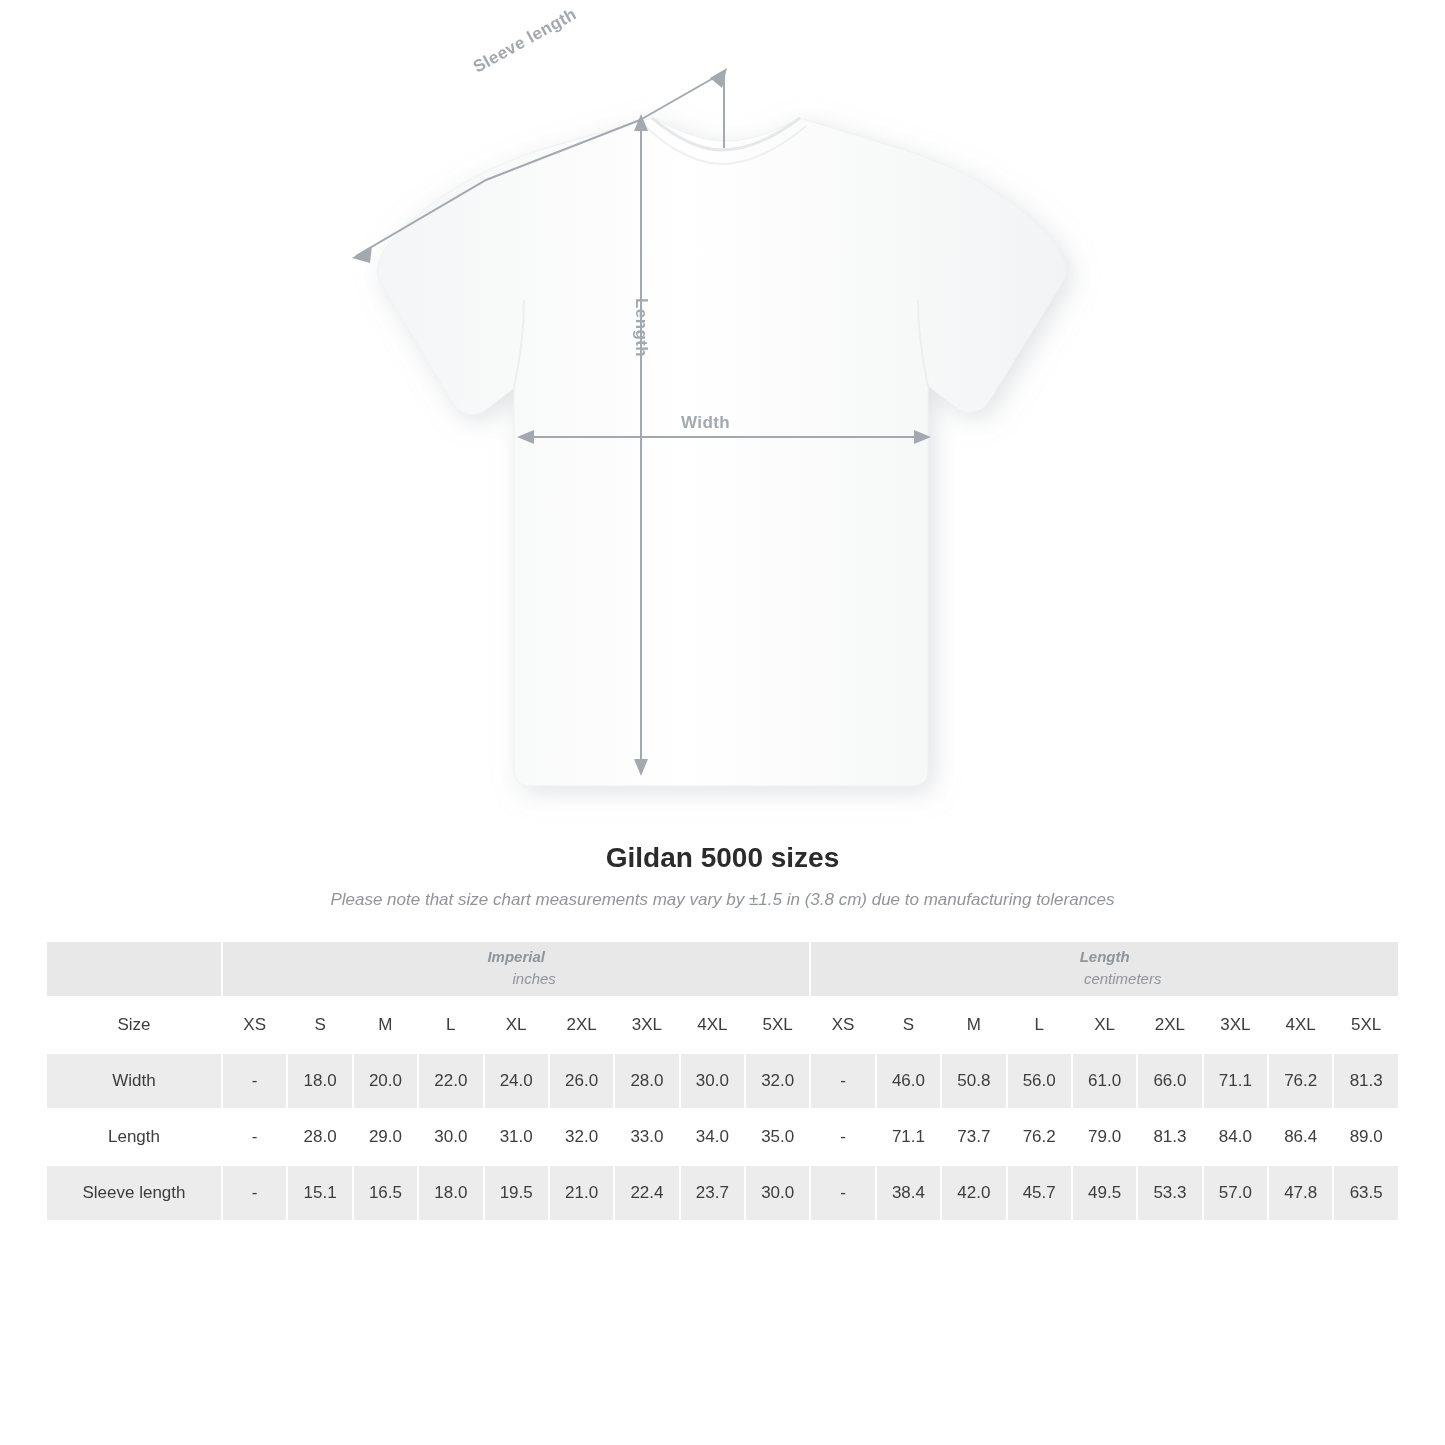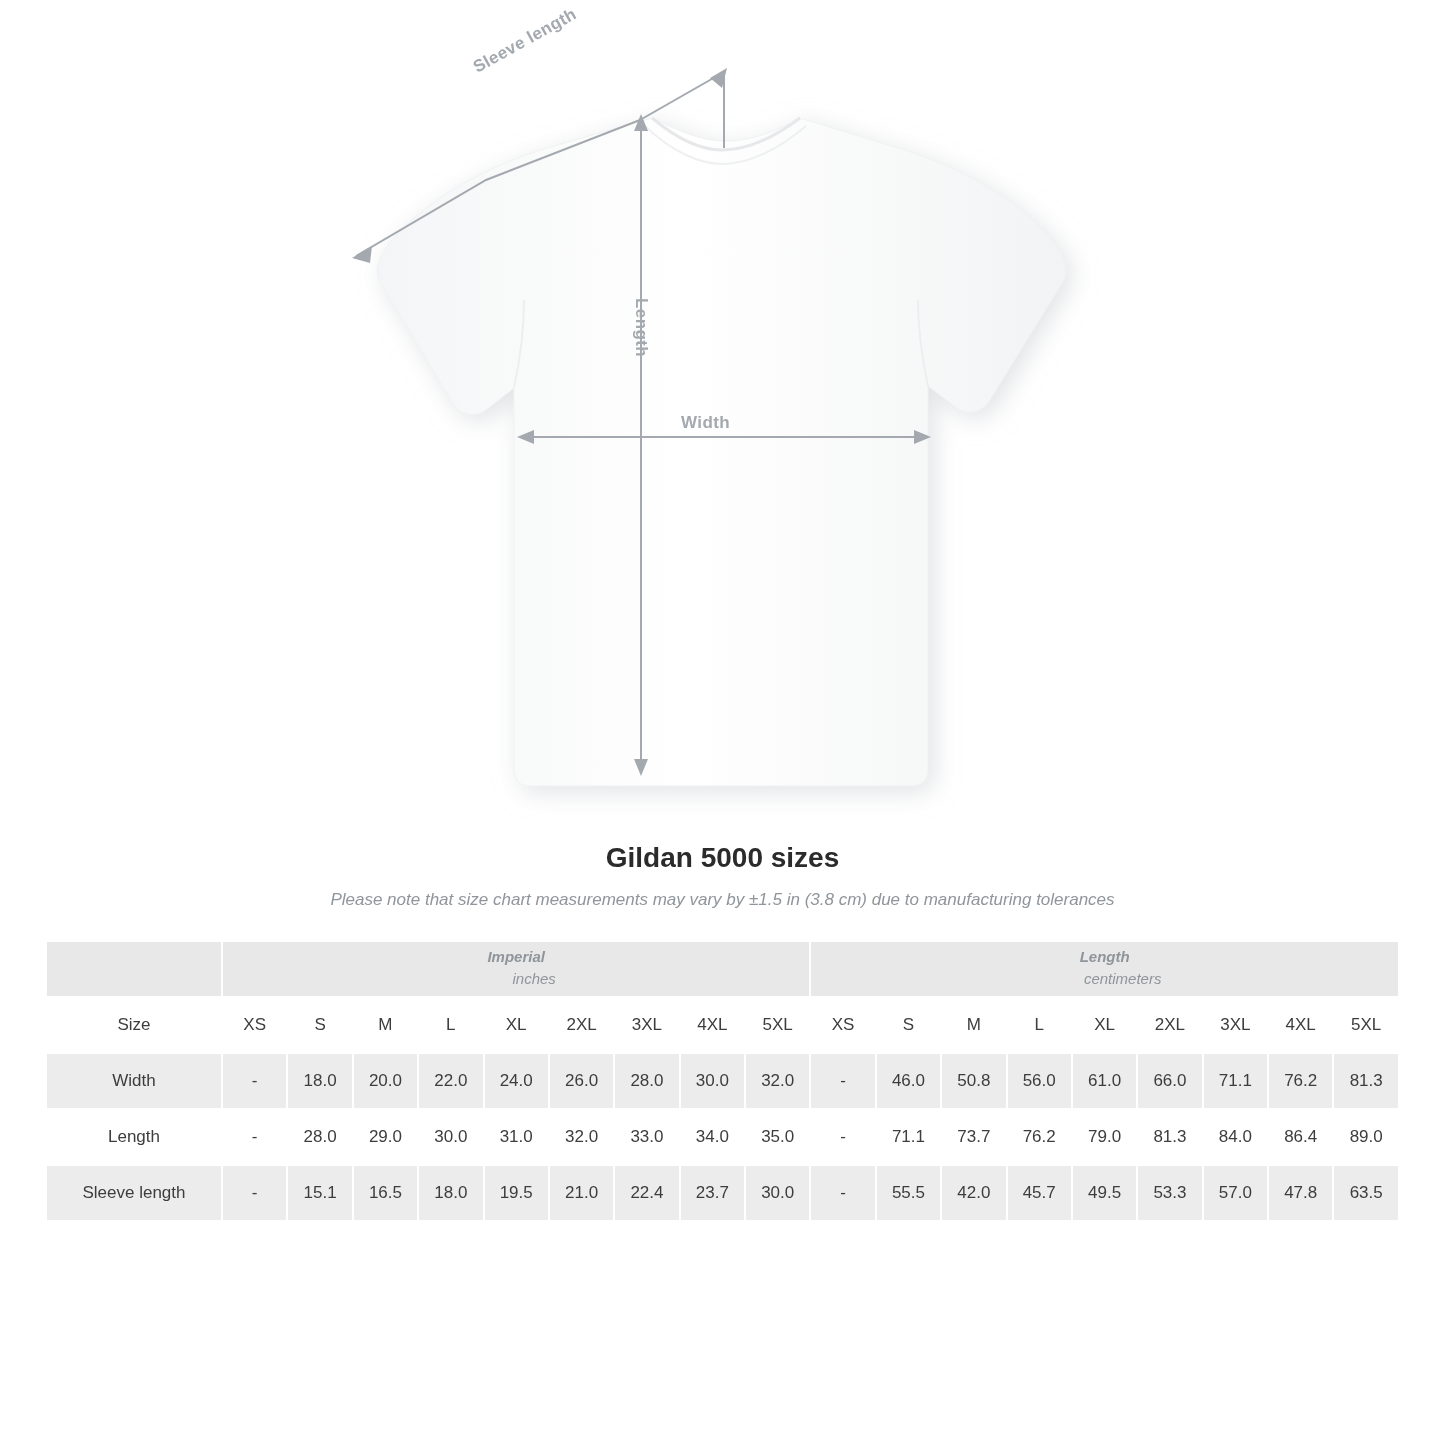--- a/index.html
+++ b/index.html
@@ -292,21 +292,21 @@
         <td>-</td>
         <td>15.1</td>
         <td>16.5</td>
         <td>18.0</td>
         <td>19.5</td>
         <td>21.0</td>
         <td>22.4</td>
         <td>23.7</td>
         <td>30.0</td>
         <td>-</td>
-        <td>55.5</td>
+        <td>38.4</td>
         <td>42.0</td>
         <td>45.7</td>
         <td>49.5</td>
         <td>53.3</td>
         <td>57.0</td>
         <td>47.8</td>
         <td>63.5</td>
       </tr>
     </tbody>
   </table>

